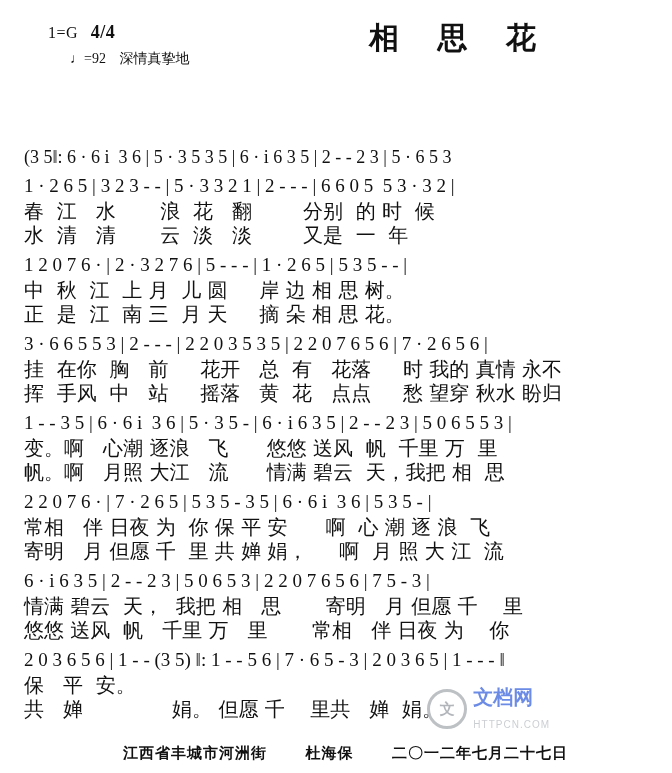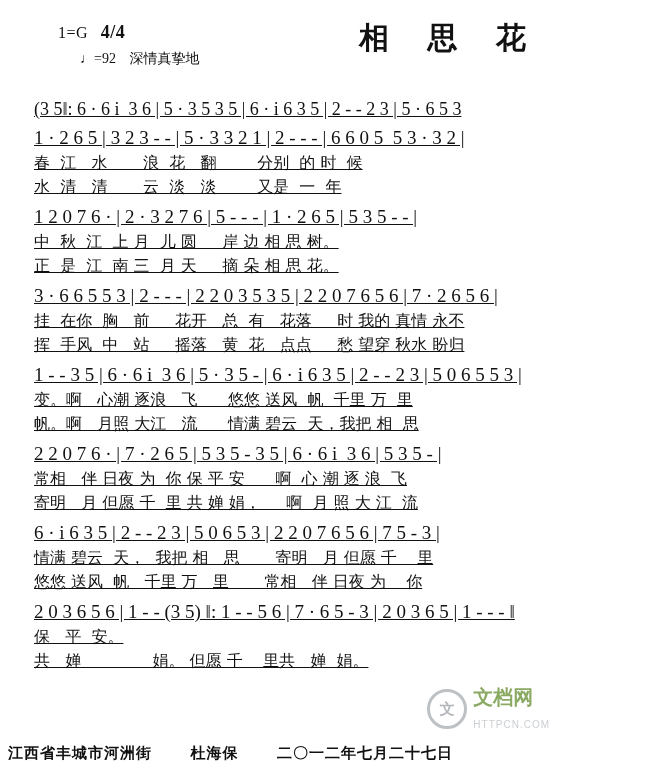--- a/index.html
+++ b/index.html
@@ -8,22 +8,21 @@
     background:#ffffff;
     font-family:"Liberation Serif", serif;
     color:#111;
     position:relative;
     overflow:hidden;
   }
   .sheet{
     position:relative;
     width:568px;height:773px;
     box-sizing:border-box;
-    padding:10px 28px;
-    text-decoration:underline;
+    padding:10px 18px;
   }
   
   .header{position:relative;height:86px;}
   .keysig{
     position:absolute;left:30px;top:12px;
     font-size:17px;font-family:"Liberation Serif",serif;
     letter-spacing:.5px;
   }
   .keysig .num1{font-size:16px;}
   .keysig .meter{font-weight:bold;font-size:18px;margin-left:8px;}
@@ -45,48 +44,49 @@
     text-align:left;
     font-size:14px;
     line-height:20px;
     font-family:"DejaVu Sans",sans-serif;
   }
   
   .music{
     font-family:"Liberation Serif",serif;
     font-size:19px;
     letter-spacing:1px;
+    margin-top:48px;
   }
   .introline{
     white-space:pre;
     font-size:18px;
     line-height:26px;
     margin:0 0 2px 6px;
     letter-spacing:0px;
   }
   .system{margin-bottom:4px;}
   .notes{
     white-space:pre;
     font-size:19px;
     line-height:27px;
     letter-spacing:0px;
     margin-left:6px;
   }
   .lyric{
     white-space:pre;
     font-family:"DejaVu Sans",sans-serif;
-    font-size:16px;
+    font-size:20px;
     line-height:24px;
     letter-spacing:0px;
     margin-left:6px;
   }
   
   .footer{
     position:absolute;left:8px;right:0;bottom:10px;
-    text-align:left;
+    text-align:right;
     font-family:"DejaVu Sans",sans-serif;
     font-size:15px;
     font-weight:bold;
     letter-spacing:1px;
   }
   .footer .gap{display:inline-block;width:26px;}
   
   .watermark{
     position:absolute;right:18px;bottom:42px;
     display:flex;align-items:center;
@@ -95,21 +95,21 @@
   .wm-circle{
     width:34px;height:34px;border-radius:50%;
     border:3px solid #9aa0a6;
     display:flex;align-items:center;justify-content:center;
     font-family:"DejaVu Sans",sans-serif;
     font-size:15px;color:#8a9096;font-weight:bold;
     margin-right:6px;
   }
   .wm-text{
     font-family:"DejaVu Sans",sans-serif;
-    color:#4d7c0f;
+    color:#1d4ed8;
     font-size:20px;font-weight:bold;line-height:20px;
   }
   .wm-sub{
     font-family:"Liberation Sans",sans-serif;
     color:#b0b5ba;font-size:10px;letter-spacing:1px;line-height:12px;margin-top:12px;
   }
 </style>
 </head>
 <body>
 

